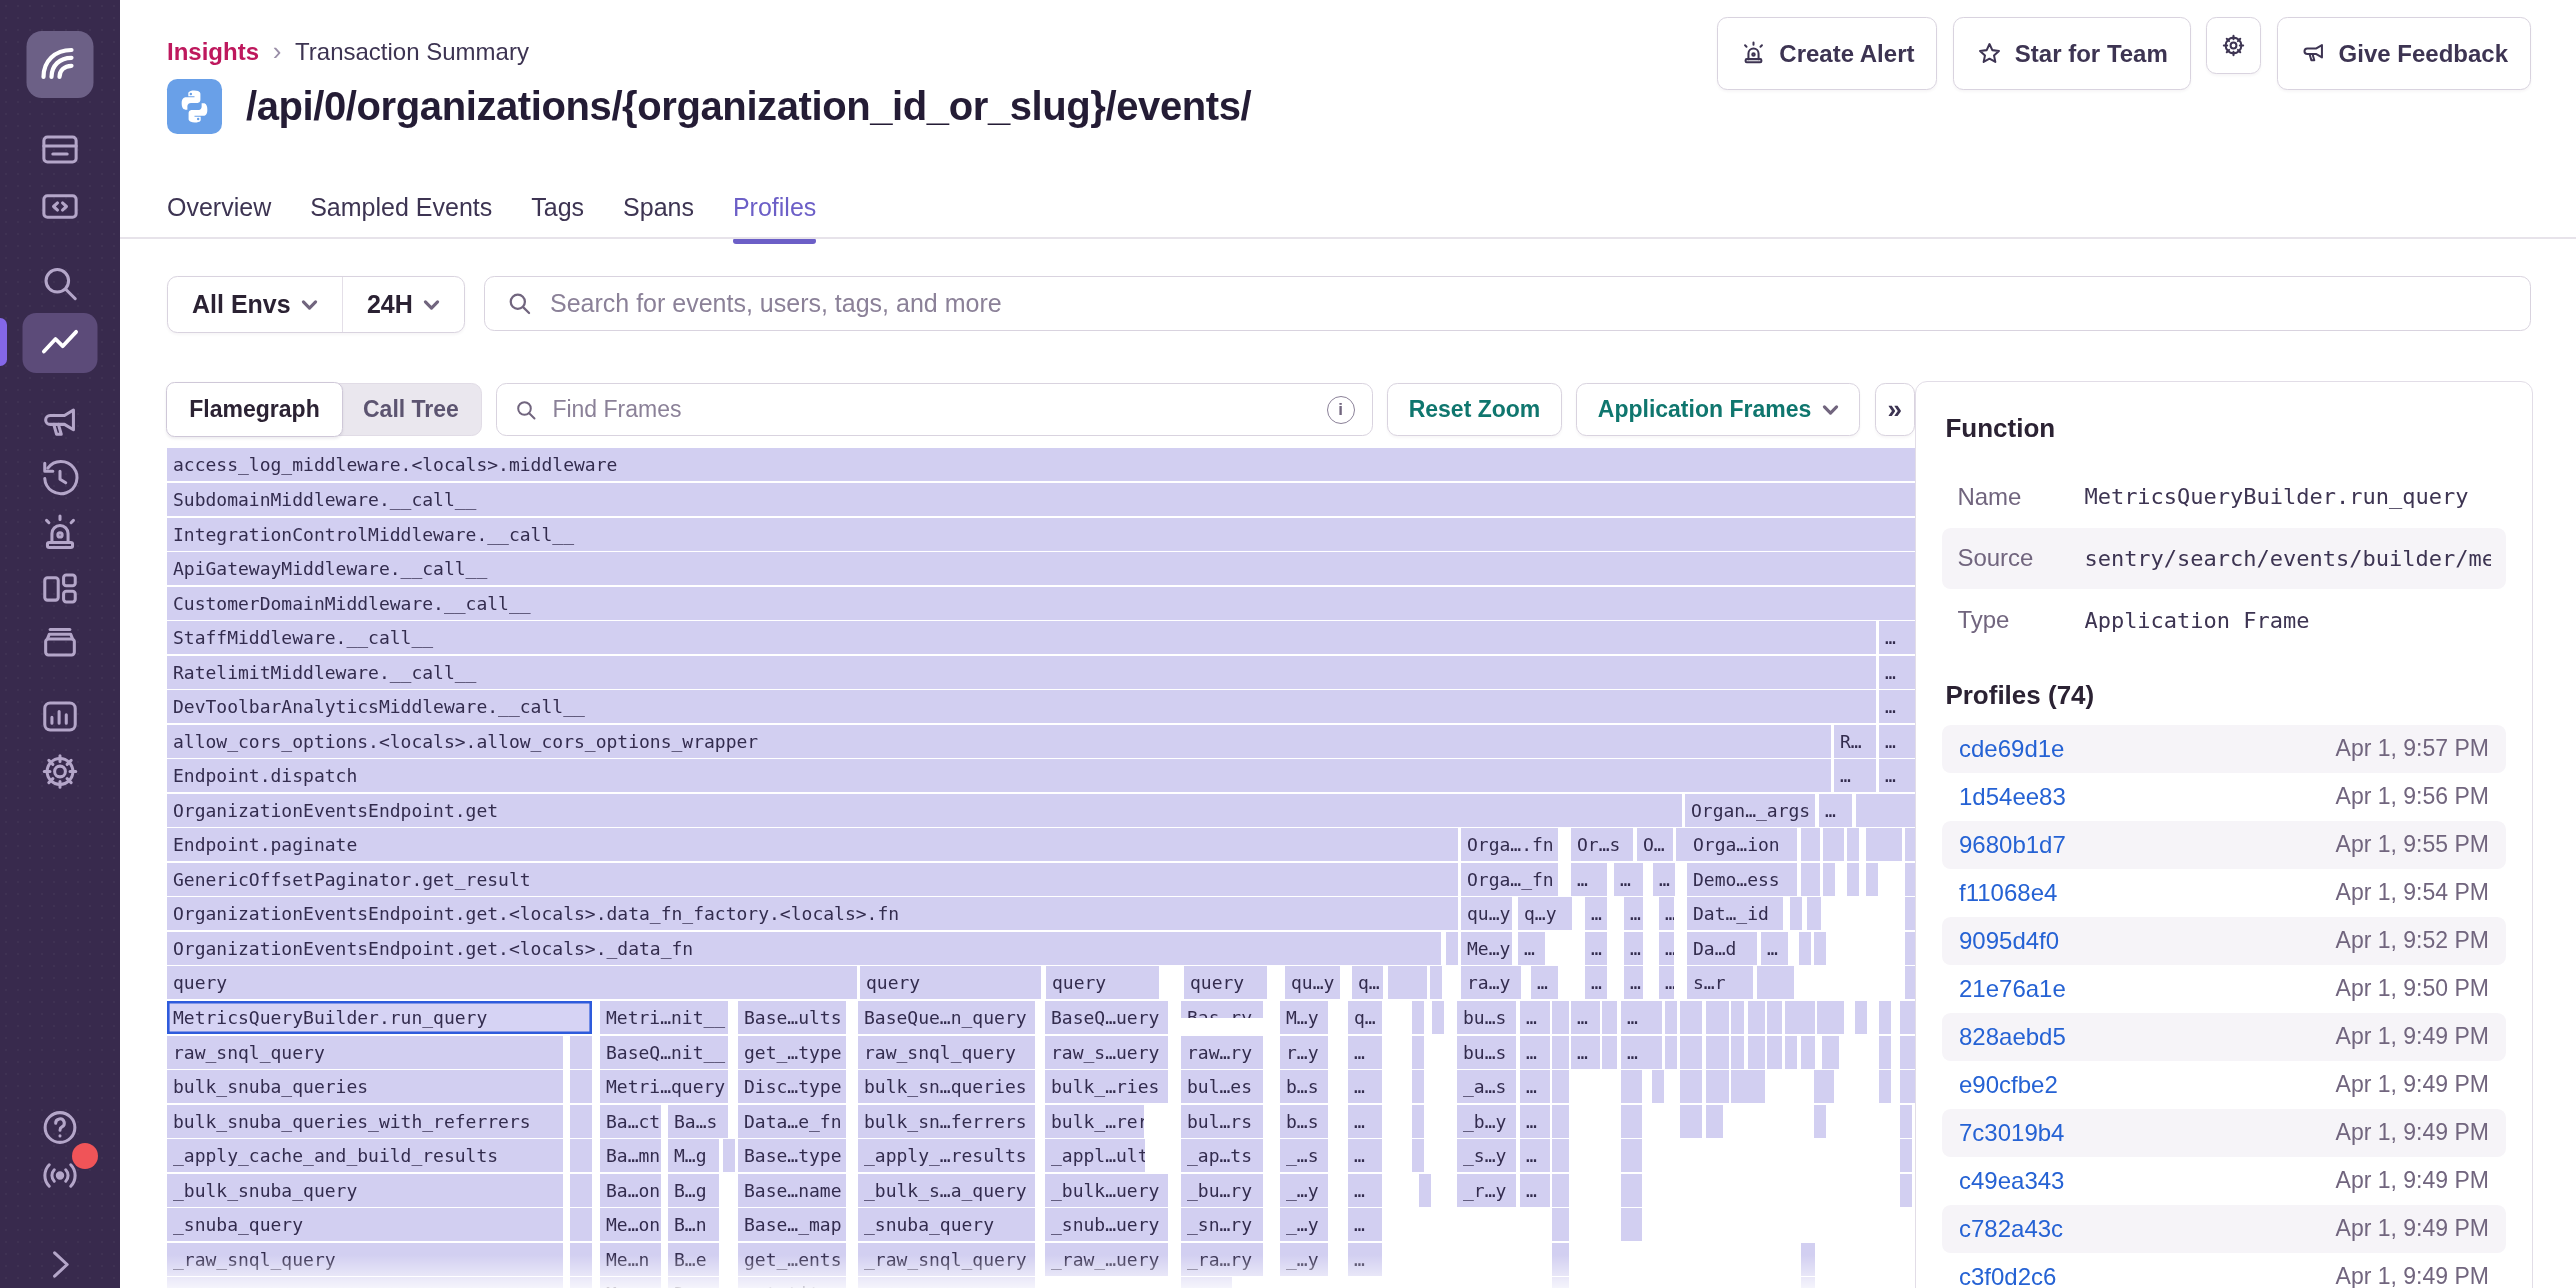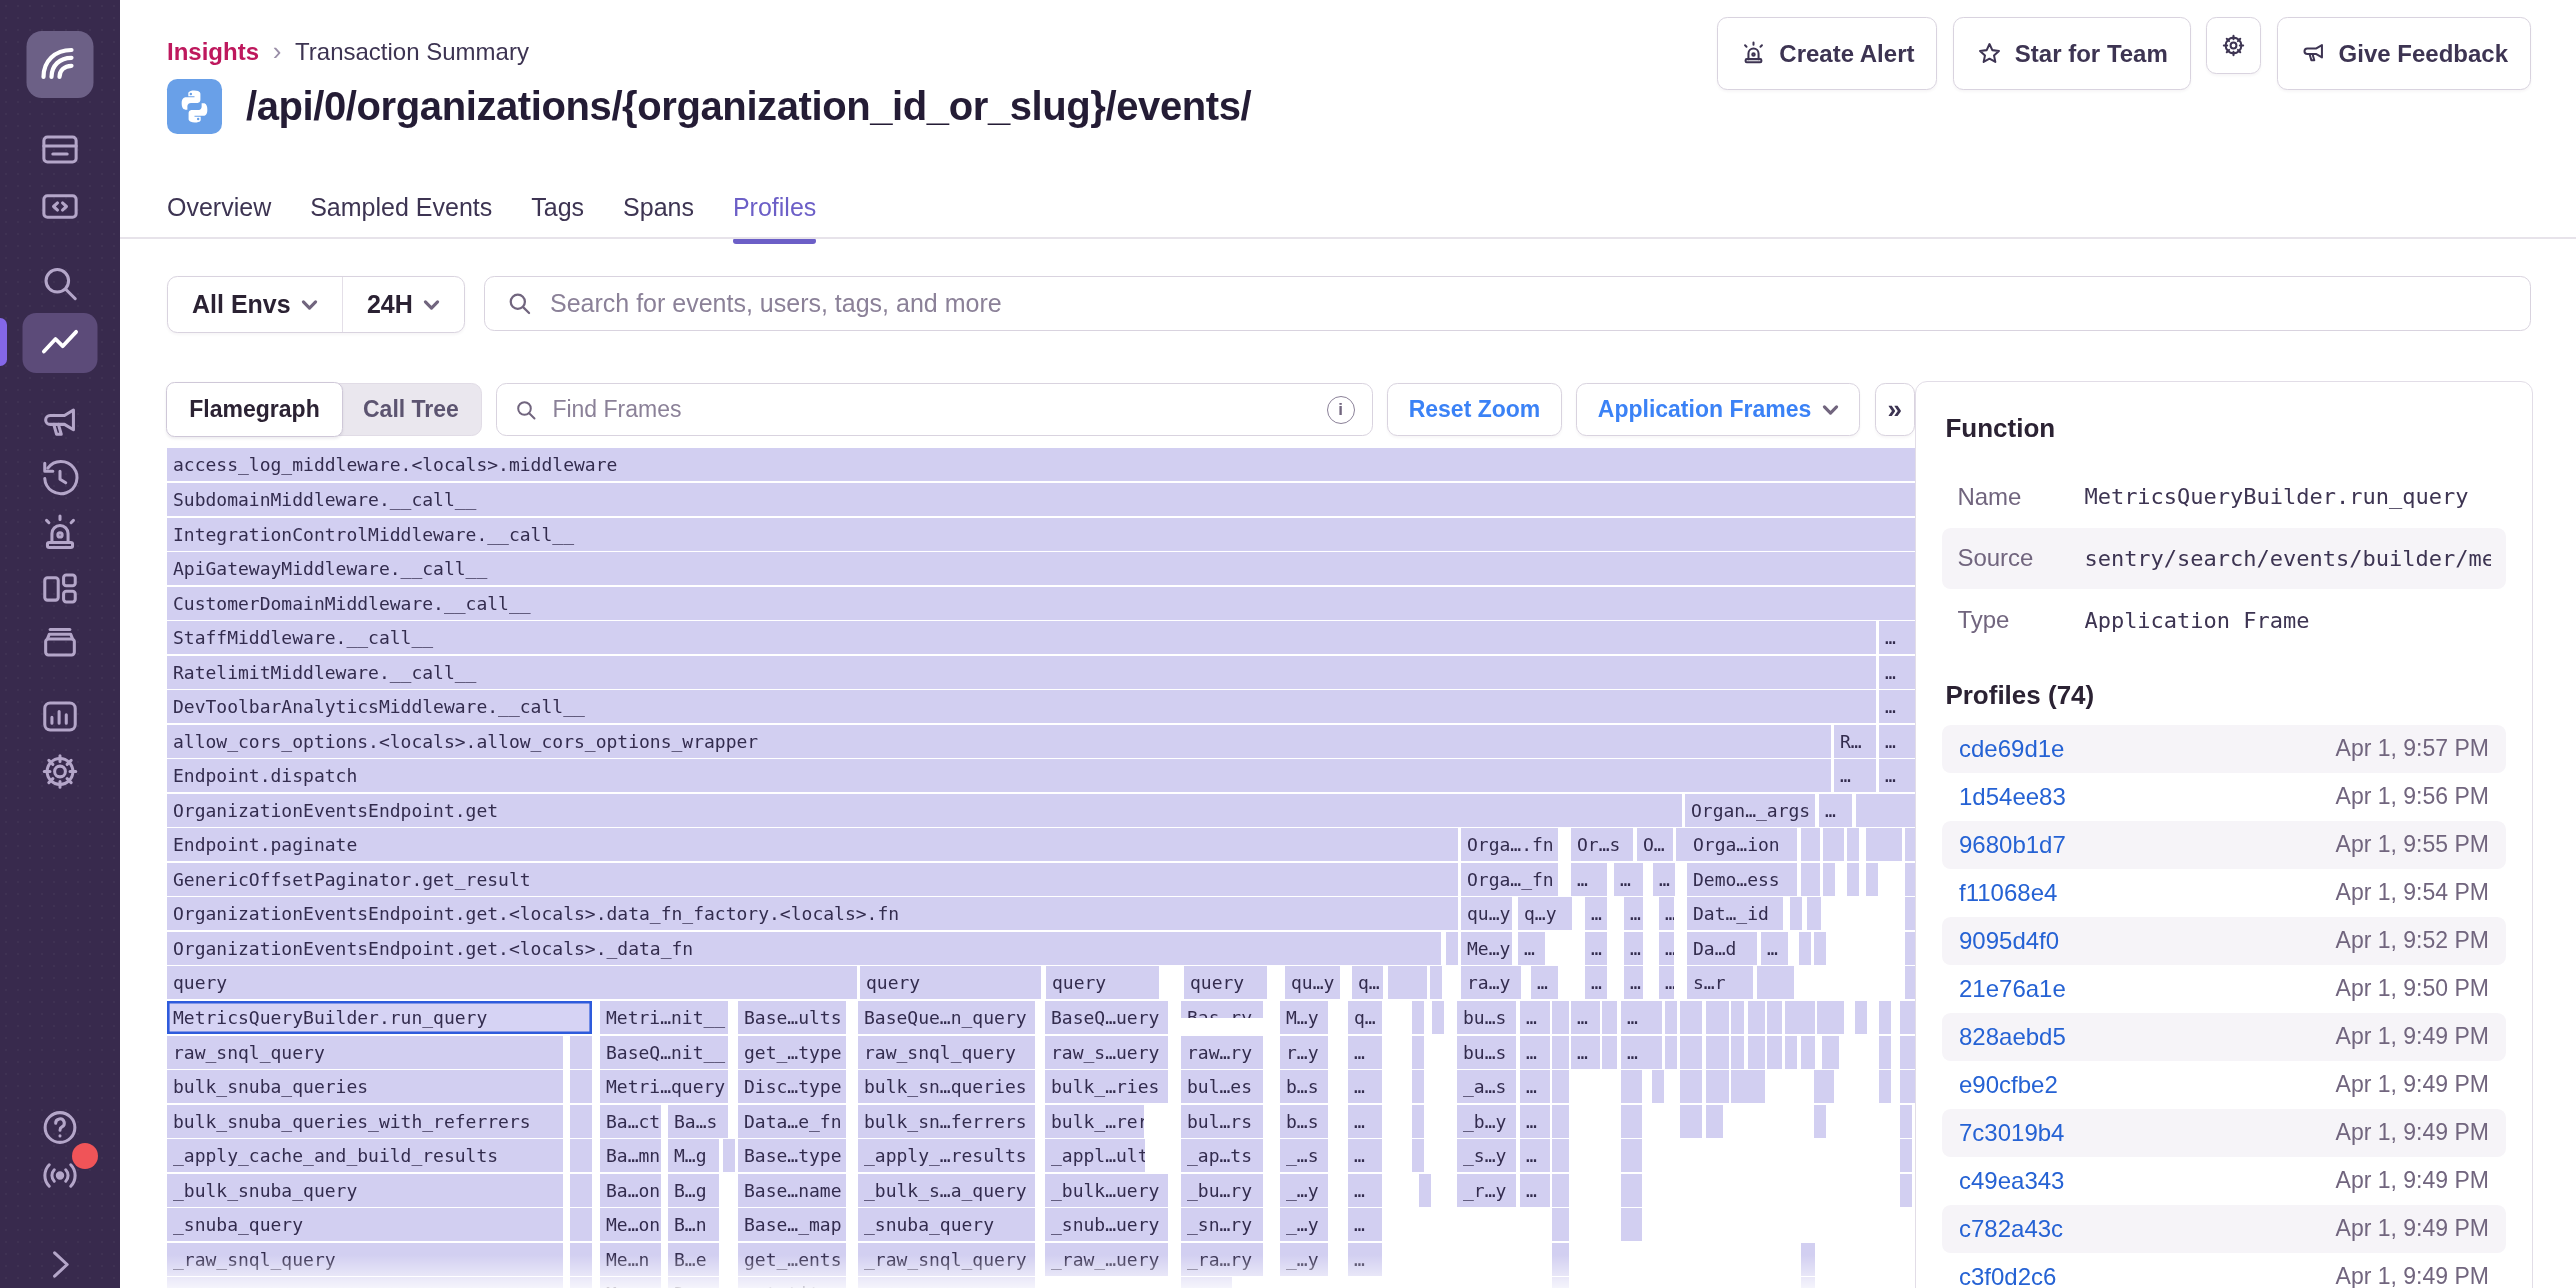--- a/index.html
+++ b/index.html
@@ -54,21 +54,21 @@
   .fg-toolbar{position:absolute;left:167px;top:383px;width:1748px;display:flex;gap:14.5px;align-items:center;}
   .segmented{display:flex;background:#eae7ee;border:1.7px solid #e1dce6;border-radius:10.3px;padding:0;height:53px;box-sizing:border-box;}
   .segmented .seg{display:flex;align-items:center;padding:0 22px;font-size:23px;font-weight:700;color:#5c5470;border-radius:8.6px;}
   .segmented .seg.active{background:#fff;border:1.7px solid #cfc8d8;margin:-1.7px;color:#2b2233;box-shadow:0 1.7px 2.6px rgba(40,30,60,.08);}
   .findbox{flex:1;height:53px;border:1.7px solid #d9d3df;border-radius:10.3px;background:#fff;display:flex;align-items:center;gap:12px;padding:0 17px;box-sizing:border-box;}
   .findbox svg{width:24px;height:24px;stroke:#71657e;fill:none;stroke-width:2;stroke-linecap:round;}
   .findbox input{border:0;outline:0;flex:1;font-size:23px;color:#2b2233;font-family:"Liberation Sans",sans-serif;}
   .findbox input::placeholder{color:#8b8198;}
   .info-ic{width:26px;height:26px;border:1.7px solid #8b8198;border-radius:50%;color:#71657e;font-size:17px;display:flex;align-items:center;justify-content:center;font-weight:700;}
   .tb-btn{height:53px;background:#fff;border:1.7px solid #d9d3df;border-radius:10.3px;display:flex;align-items:center;gap:10.3px;padding:0 20.5px;
-          font-size:23px;font-weight:700;color:#3b82f6;box-sizing:border-box;box-shadow:0 1.7px 2.6px rgba(40,30,60,.04);}
+          font-size:23px;font-weight:700;color:#0f766e;box-sizing:border-box;box-shadow:0 1.7px 2.6px rgba(40,30,60,.04);}
   .tb-btn.sm{padding:0 12px;font-size:26px;color:#3d3452;}
 
   
   #flame-layer{position:absolute;left:0;top:0;width:1915px;height:1289px;}
   .fg-bar{position:absolute;height:33px;background:#d2cff1;color:#332c4e;font-family:"DejaVu Sans Mono",monospace;
           font-size:18px;line-height:33px;padding:0 6px;box-sizing:border-box;white-space:nowrap;overflow:hidden;}
   .fg-bar.sel{box-shadow:inset 0 0 0 2.6px #2e5bdc;background:#d6d3f4;}
   .fg-fade{position:absolute;left:167px;width:1748px;top:1255px;height:34px;background:linear-gradient(rgba(255,255,255,0),rgba(255,255,255,.8));pointer-events:none;}
 
   

